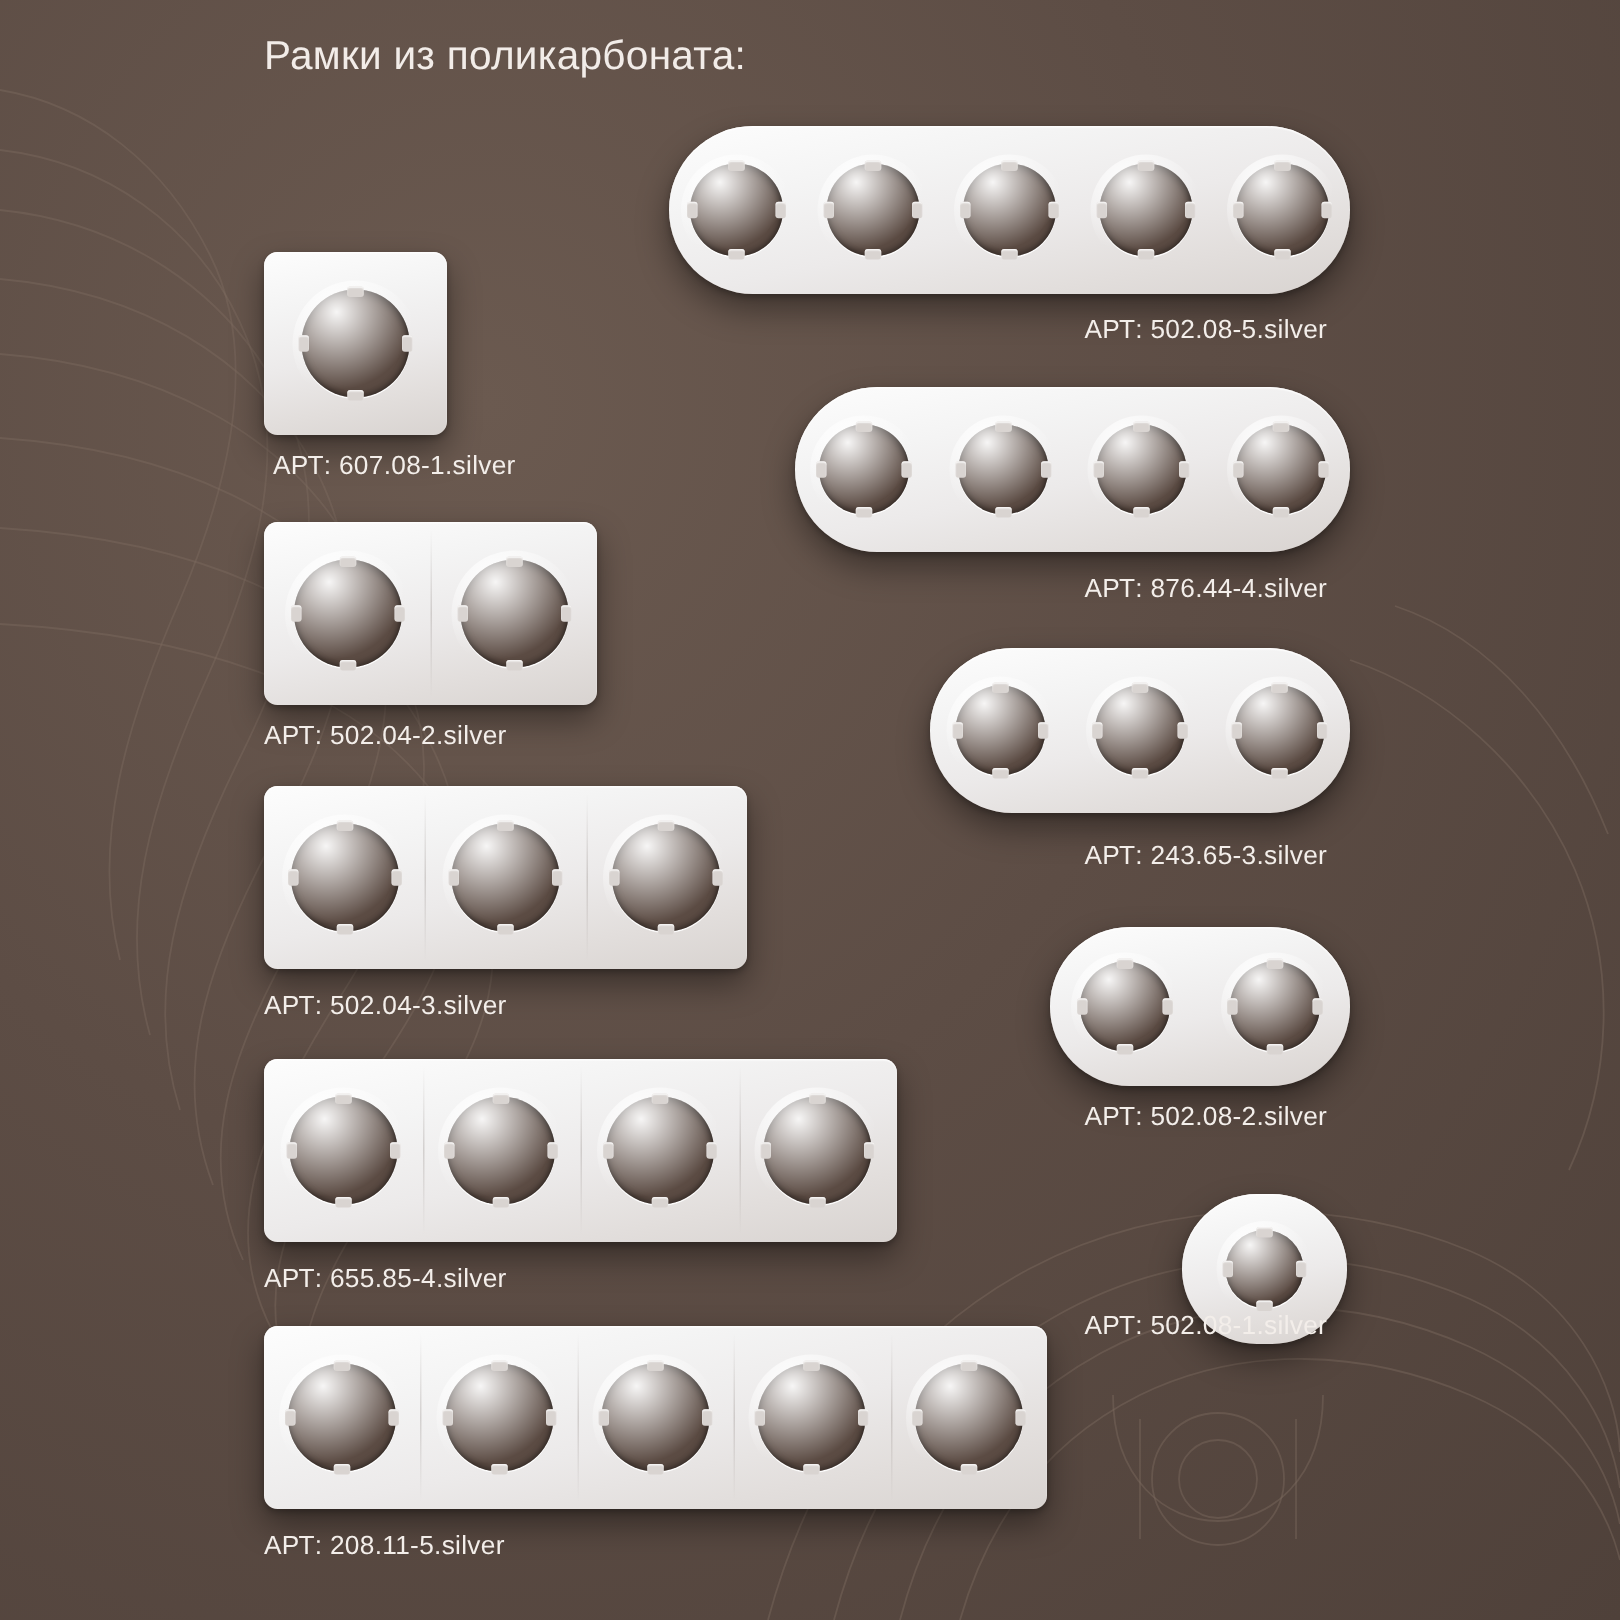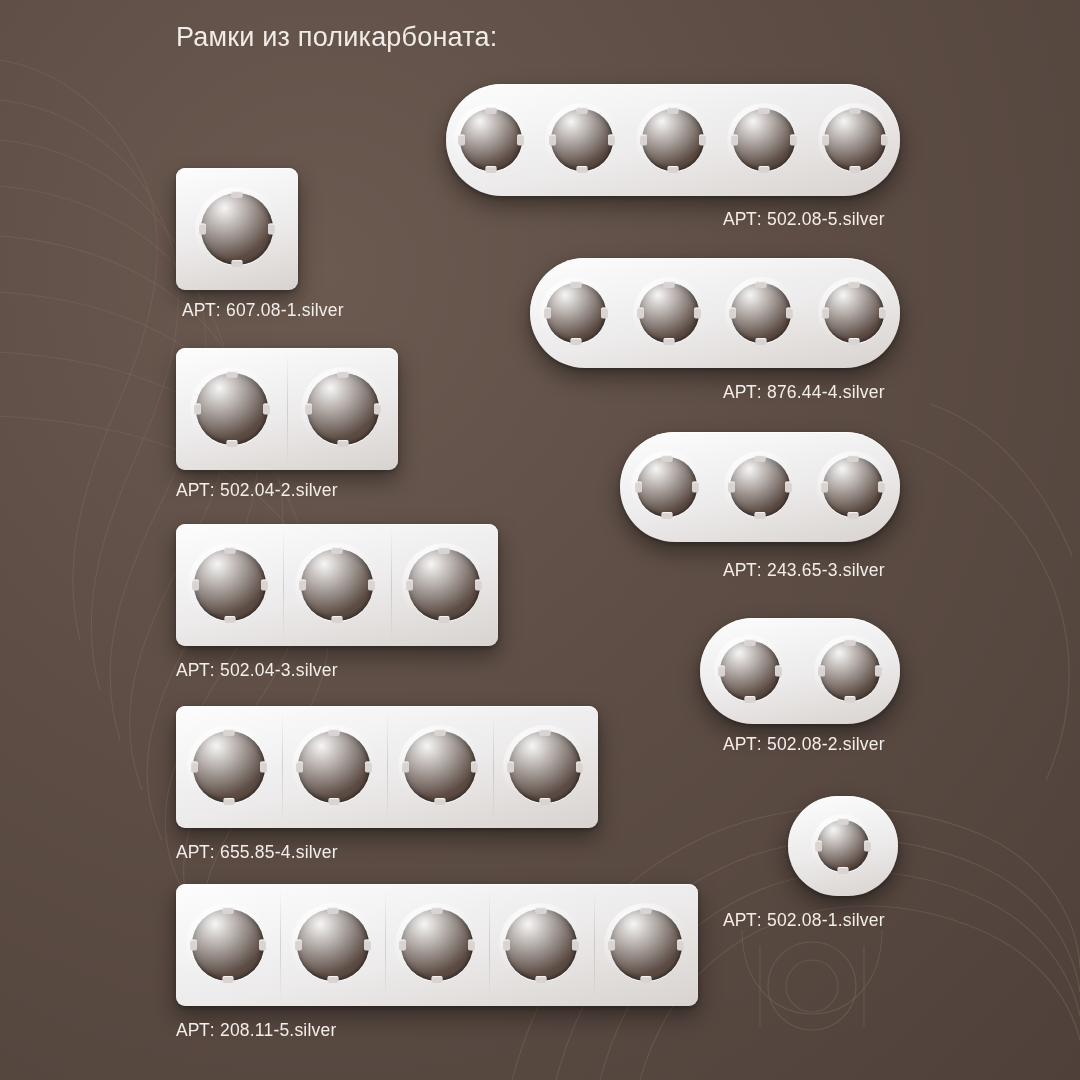--- a/index.html
+++ b/index.html
@@ -428,14 +428,14 @@
 
 <div class="caption" style="left: 182px; top: 300px;">АРТ: 607.08-1.silver</div>
     <div class="caption" style="left: 176px; top: 480px;">АРТ: 502.04-2.silver</div>
     <div class="caption" style="left: 176px; top: 660px;">АРТ: 502.04-3.silver</div>
     <div class="caption" style="left: 176px; top: 842px;">АРТ: 655.85-4.silver</div>
     <div class="caption" style="left: 176px; top: 1020px;">АРТ: 208.11-5.silver</div>
     <div class="caption" style="left: 723px; top: 209px;">АРТ: 502.08-5.silver</div>
     <div class="caption" style="left: 723px; top: 382px;">АРТ: 876.44-4.silver</div>
     <div class="caption" style="left: 723px; top: 560px;">АРТ: 243.65-3.silver</div>
     <div class="caption" style="left: 723px; top: 734px;">АРТ: 502.08-2.silver</div>
-    <div class="caption" style="left: 723px; top: 910px;">АРТ: 502.08-1.silver</div>
+    <div class="caption" style="left: 723px; top: 873px;">АРТ: 502.08-1.silver</div>
   </div>
 
 </body></html>

